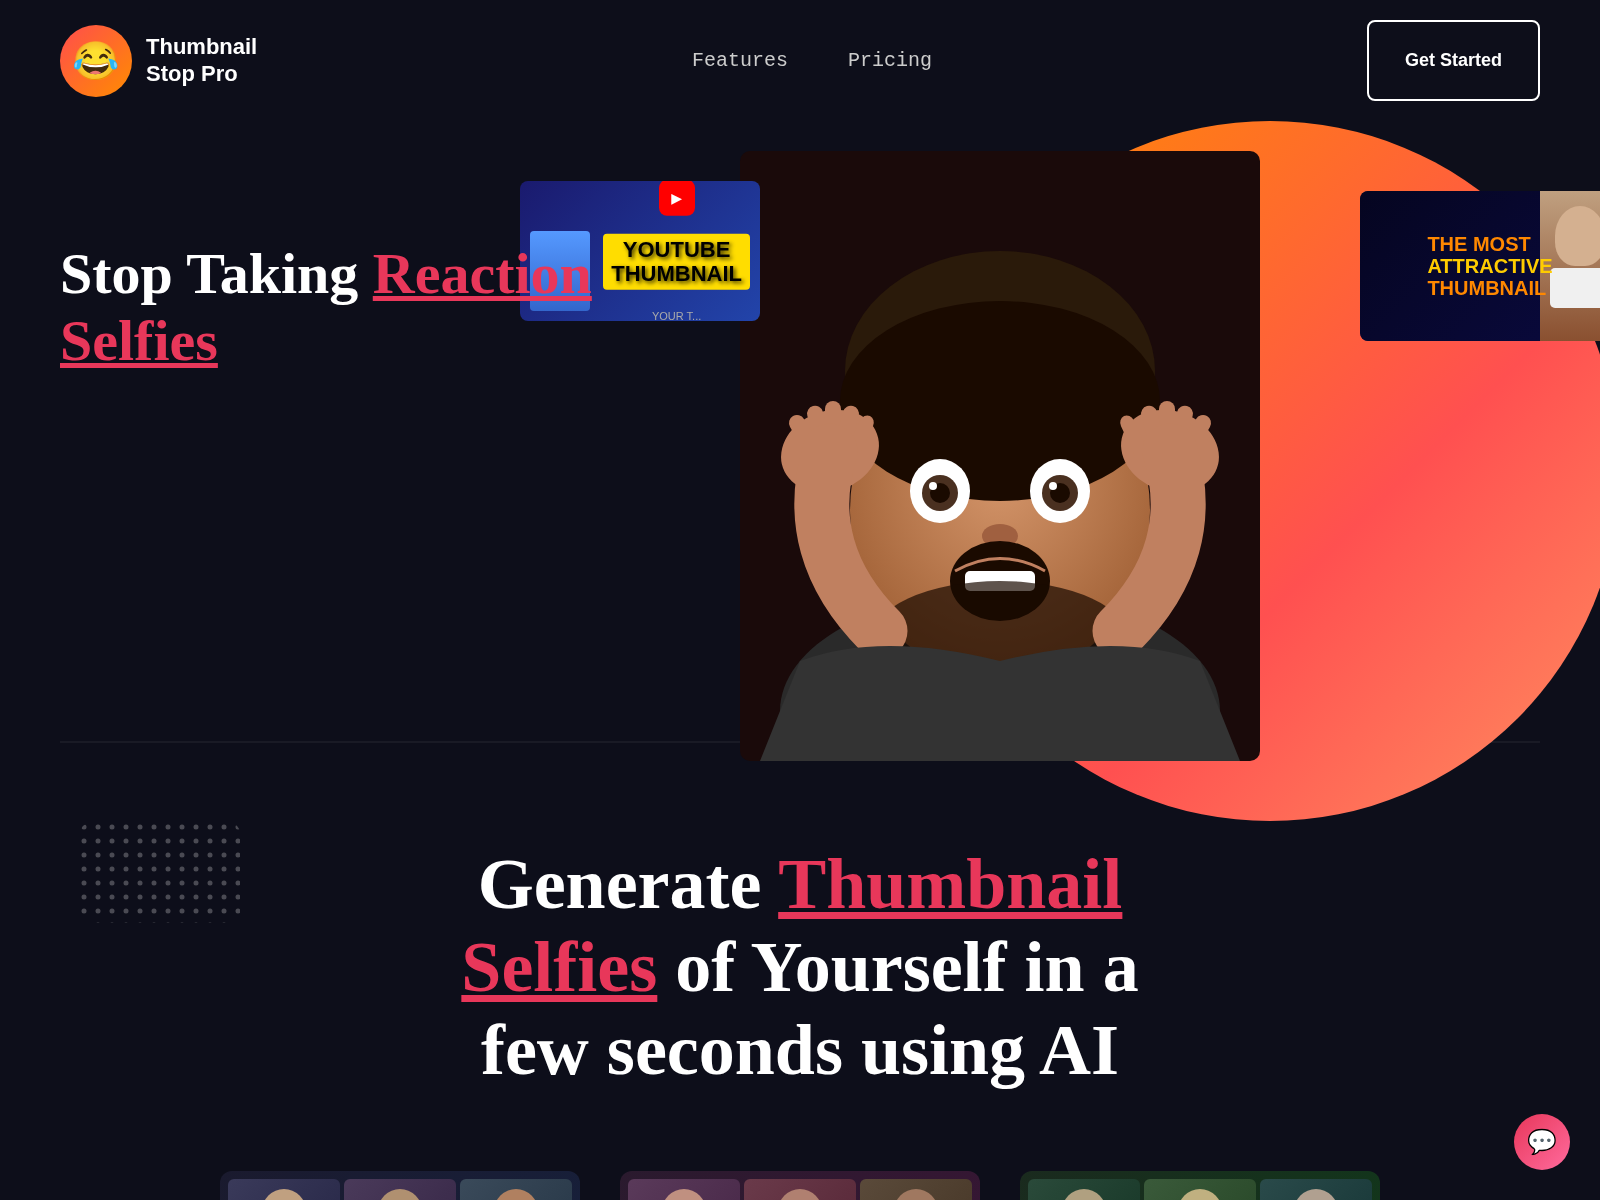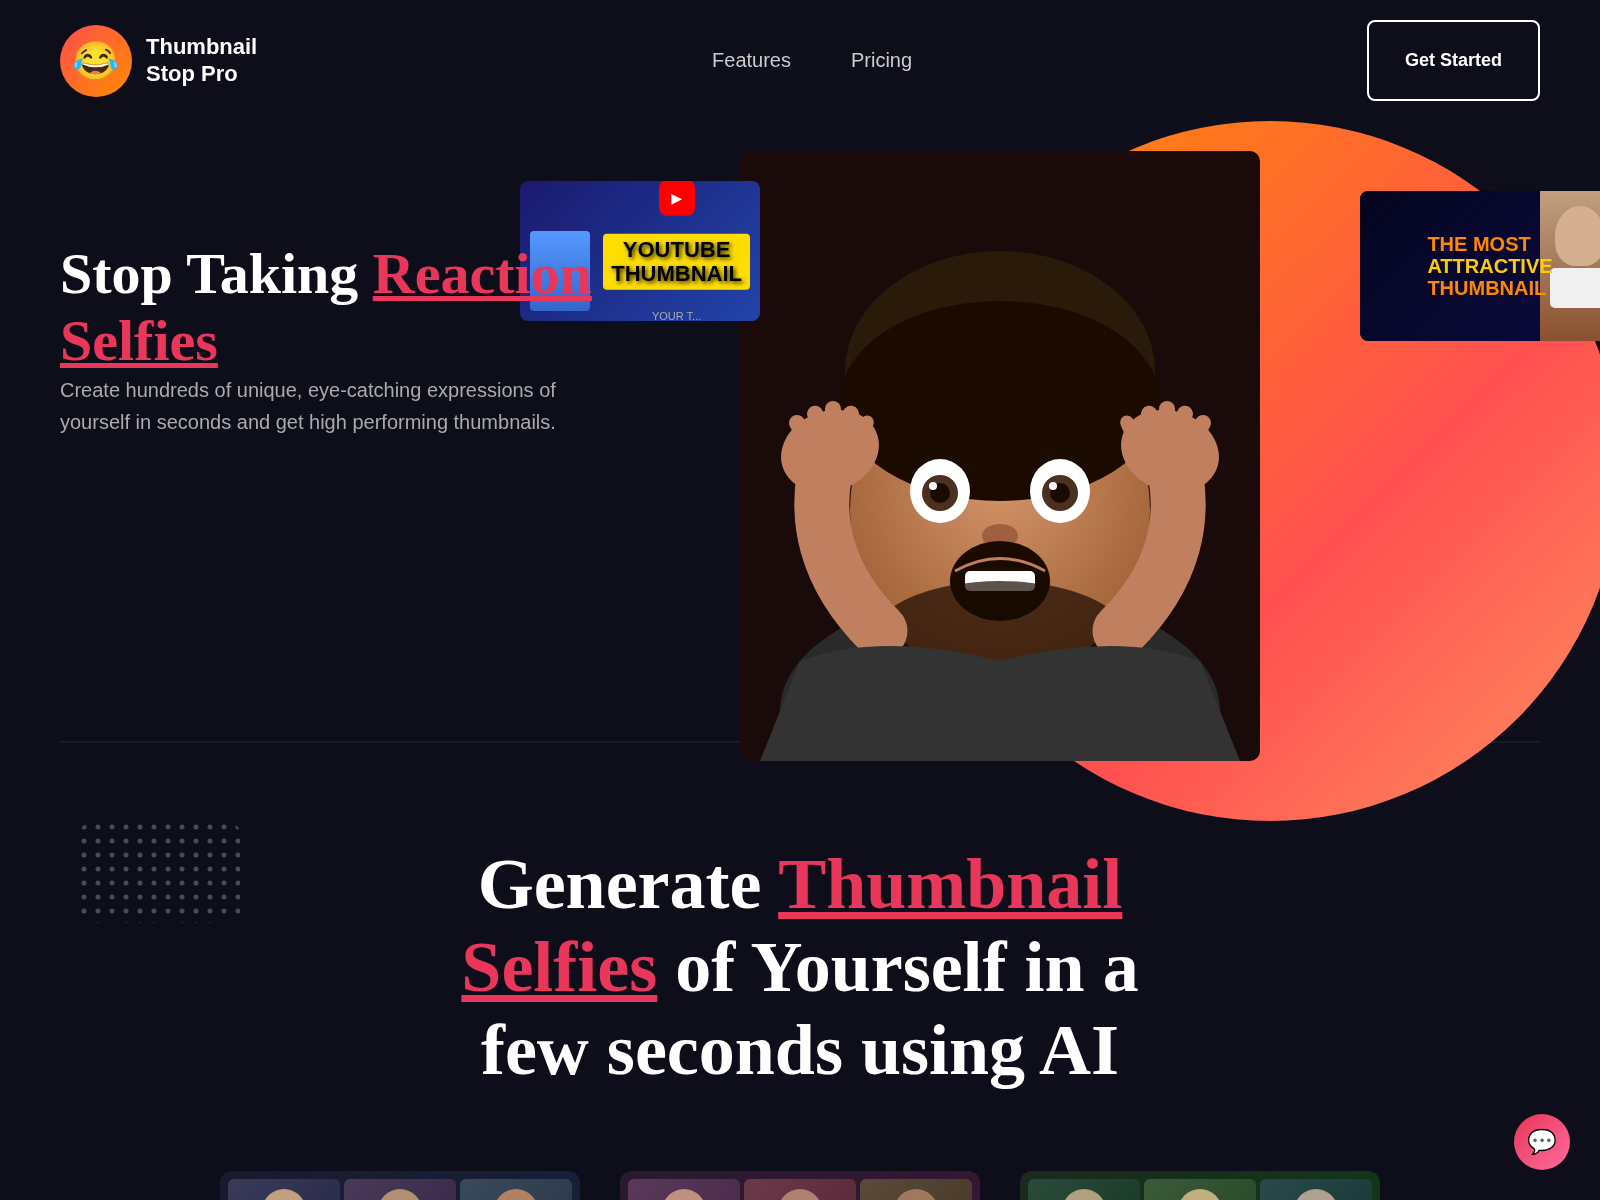--- a/index.html
+++ b/index.html
@@ -40,21 +40,21 @@
       font-family: Arial, sans-serif;
       font-size: 22px;
       font-weight: 700;
       color: #ffffff;
       line-height: 1.2;
     }
     .nav-links {
       display: flex;
       align-items: center;
       gap: 60px;
-      font-family: Liberation Sans, sans-serif;
+      font-family: Liberation Mono, monospace;
       font-size: 20px;
       color: #cccccc;
     }
     .nav-links a {
       color: #cccccc;
       text-decoration: none;
       cursor: pointer;
     }
     .nav-cta {
       border: 2px solid #ffffff;
@@ -315,21 +315,20 @@
   <button class="nav-cta">Get Started</button>
 </nav>
 
 <section class="hero">
 
   <div class="hero-left">
     <h1 class="hero-headline">
       <span>Stop Taking </span><span class="highlight">Reaction Selfies</span>
       <br>
     </h1>
-    <p class="hero-subtitle">Create hundreds of unique, eye-catching expressions of yourself in seconds and get high performing thumbnails.</p>
   </div>
 
   <div class="hero-right">
 
     <div class="orange-circle"></div>
 
     <div class="yt-thumbnail-1">
 
       <div class="yt1-person"></div>
       <div style="display:flex;flex-direction:column;align-items:center;gap:4px;position:absolute;right:10px;top:50%;transform:translateY(-50%);">

